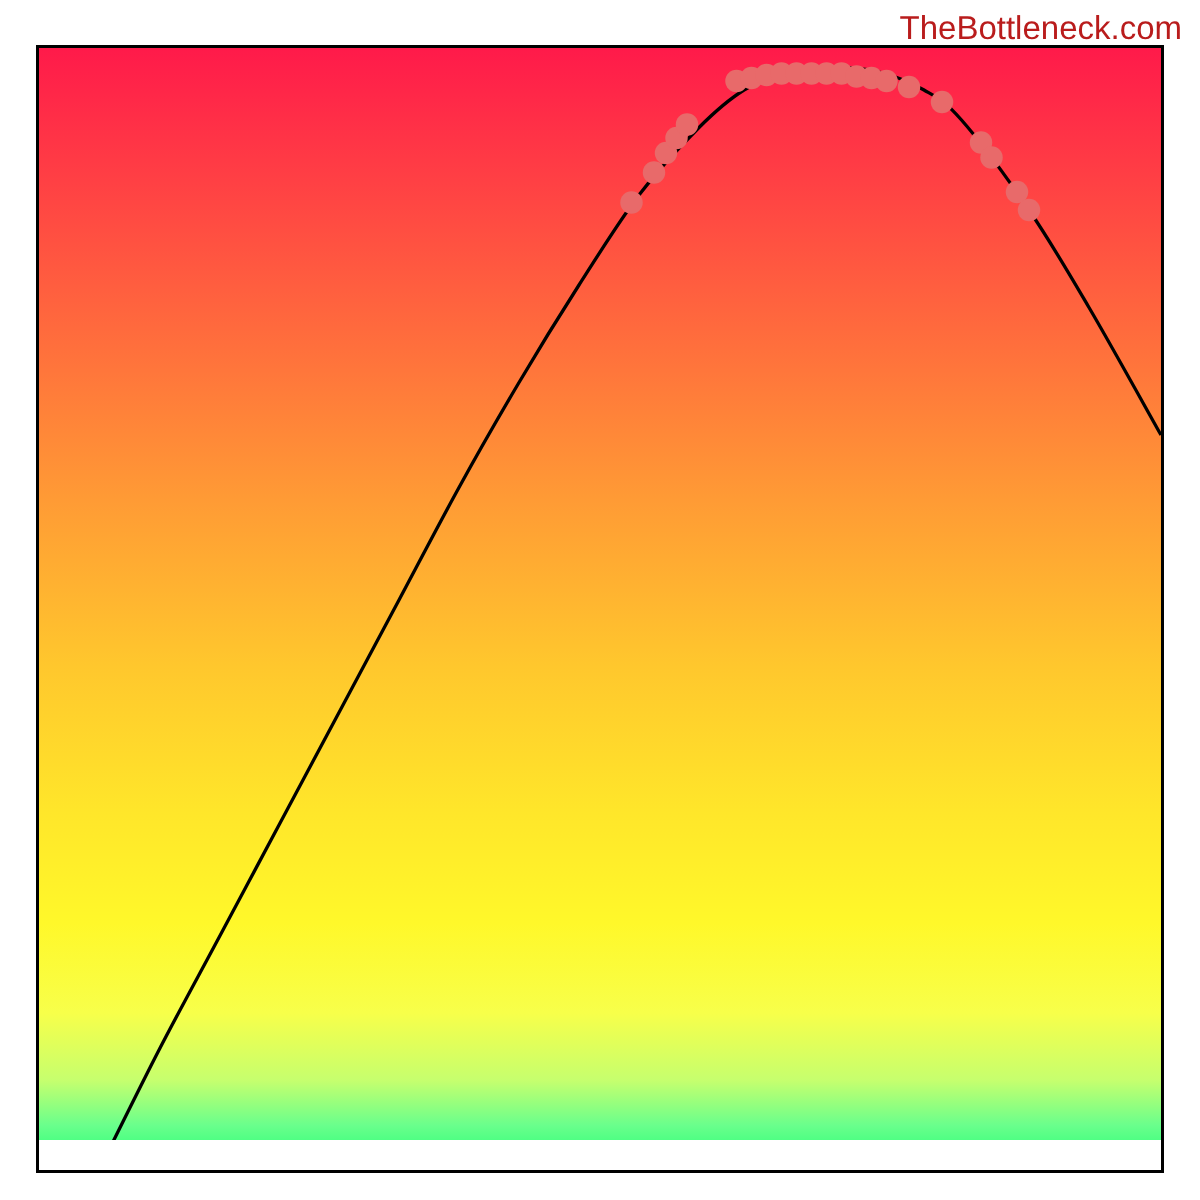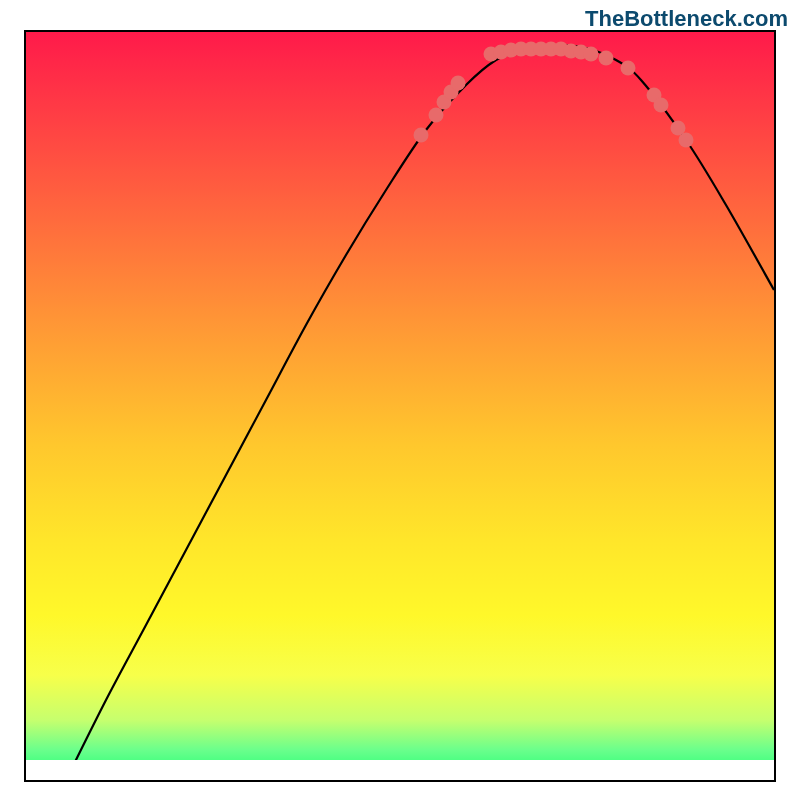--- a/index.html
+++ b/index.html
@@ -14,22 +14,22 @@
     position: relative;
     width: 800px;
     height: 800px;
     background: #ffffff;
   }
   .watermark {
     position: absolute;
     top: 6px;
     right: 12px;
     font-size: 22px;
-    font-weight: bold;
-    color: #0c4a6e;
+    font-weight: normal;
+    color: #b91c1c;
     z-index: 10;
   }
   .plot-frame {
     position: absolute;
     left: 24px;
     top: 30px;
     width: 752px;
     height: 752px;
     border: 2px solid #000;
     box-sizing: border-box;

